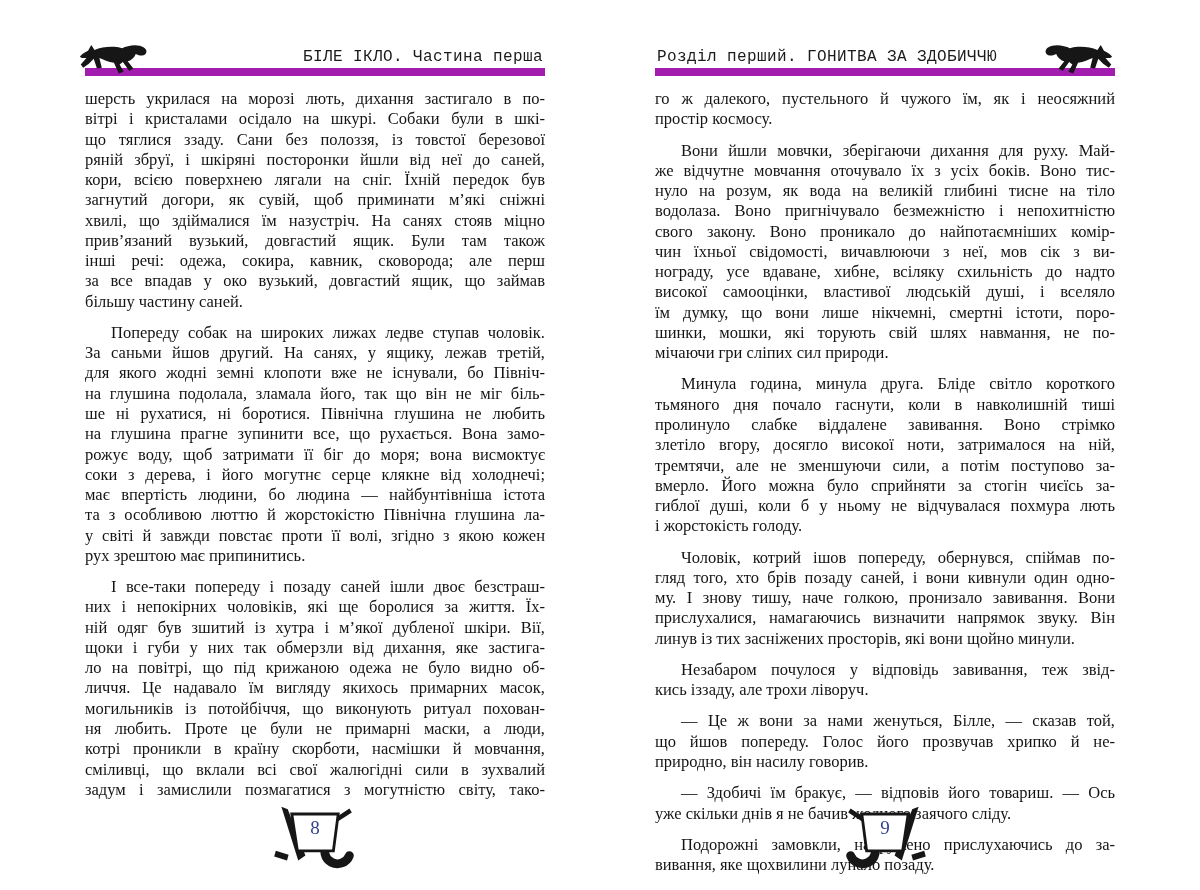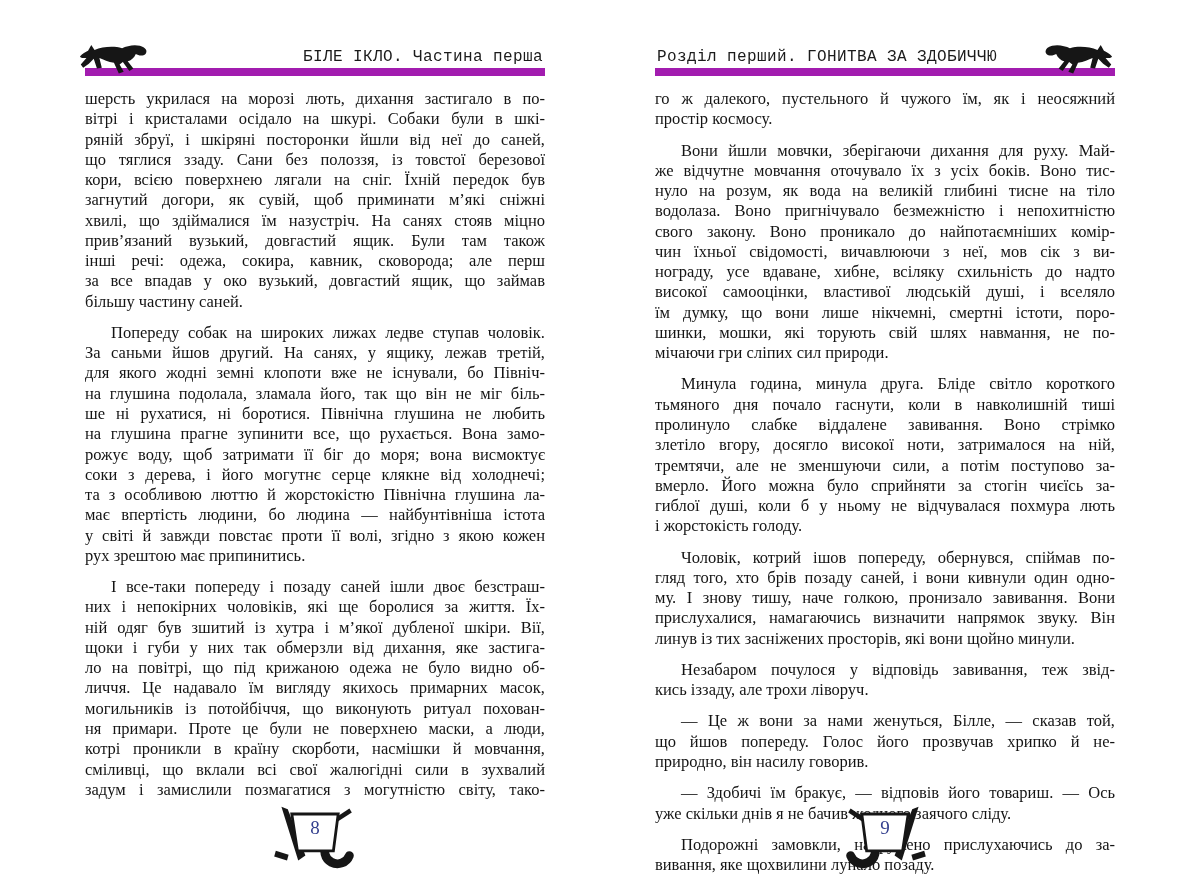--- a/index.html
+++ b/index.html
@@ -57,49 +57,49 @@
         <svg viewBox="0 0 100 42" xmlns="http://www.w3.org/2000/svg">
           <path fill="#161616" d="M3 19 C6 15 10 14 13 12 L17 5 L21 11 C31 7 45 6 55 9 C61 6 70 4 77 6 C84 8 87 12 84 16 C81 19 75 18 72 16 C70 21 66 24 62 25 L69 34 L64 37 L56 26 L52 29 L57 38 L51 40 L45 27 C38 26 32 23 27 21 L30 33 L24 34 L20 22 L14 28 L7 33 L4 29 L11 21 C7 21 4 21 3 19 Z"></path>
         </svg>
       </span>
       <span class="header-title">БІЛЕ ІКЛО. Частина перша</span>
     </header>
 
     <div class="body-text" id="left-body">
         <div class="line">шерсть укрилася на морозі лють, дихання застигало в по-</div>
         <div class="line">вітрі і кристалами осідало на шкурі. Собаки були в шкі-</div>
+        <div class="line">що тяглися ззаду. Сани без полоззя, із товстої березової</div>
         <div class="line">ряній збруї, і шкіряні посторонки йшли від неї до саней,</div>
-        <div class="line">що тяглися ззаду. Сани без полоззя, із товстої березової</div>
         <div class="line">кори, всією поверхнею лягали на сніг. Їхній передок був</div>
         <div class="line">загнутий догори, як сувій, щоб приминати м’які сніжні</div>
         <div class="line">хвилі, що здіймалися їм назустріч. На санях стояв міцно</div>
         <div class="line">прив’язаний вузький, довгастий ящик. Були там також</div>
         <div class="line">інші речі: одежа, сокира, кавник, сковорода; але перш</div>
         <div class="line">за все впадав у око вузький, довгастий ящик, що займав</div>
         <div class="line last">більшу частину саней.</div>
         <div class="line indent">Попереду собак на широких лижах ледве ступав чоловік.</div>
         <div class="line">За саньми йшов другий. На санях, у ящику, лежав третій,</div>
         <div class="line">для якого жодні земні клопоти вже не існували, бо Північ-</div>
         <div class="line">на глушина подолала, зламала його, так що він не міг біль-</div>
         <div class="line">ше ні рухатися, ні боротися. Північна глушина не любить</div>
         <div class="line">на глушина прагне зупинити все, що рухається. Вона замо-</div>
         <div class="line">рожує воду, щоб затримати її біг до моря; вона висмоктує</div>
         <div class="line">соки з дерева, і його могутнє серце клякне від холоднечі;</div>
+        <div class="line">має впертість людини, бо людина — найбунтівніша істота</div>
         <div class="line">та з особливою люттю й жорстокістю Північна глушина ла-</div>
-        <div class="line">має впертість людини, бо людина — найбунтівніша істота</div>
         <div class="line">у світі й завжди повстає проти її волі, згідно з якою кожен</div>
         <div class="line last">рух зрештою має припинитись.</div>
         <div class="line indent">І все-таки попереду і позаду саней ішли двоє безстраш-</div>
         <div class="line">них і непокірних чоловіків, які ще боролися за життя. Їх-</div>
         <div class="line">ній одяг був зшитий із хутра і м’якої дубленої шкіри. Вії,</div>
         <div class="line">щоки і губи у них так обмерзли від дихання, яке застига-</div>
         <div class="line">ло на повітрі, що під крижаною одежа не було видно об-</div>
         <div class="line">личчя. Це надавало їм вигляду якихось примарних масок,</div>
         <div class="line">могильників із потойбіччя, що виконують ритуал похован-</div>
-        <div class="line">ня примари. Проте це були не поверхнею маски, а люди,</div>
+        <div class="line">ня любить. Проте це були не примарні маски, а люди,</div>
         <div class="line">котрі проникли в країну скорботи, насмішки й мовчання,</div>
         <div class="line">сміливці, що вклали всі свої жалюгідні сили в зухвалий</div>
         <div class="line">задум і замислили позмагатися з могутністю світу, тако-</div>
       </div>
 
     <footer class="page-footer">
       <span class="sled">
         <svg viewBox="0 0 110 80" xmlns="http://www.w3.org/2000/svg">
           <path fill="#161616" d="M13 1 L21 4 L43 62 L34 68 Z"></path>
           <path fill="#161616" d="M6 56 L22 61 L20 68 L4 63 Z"></path>

